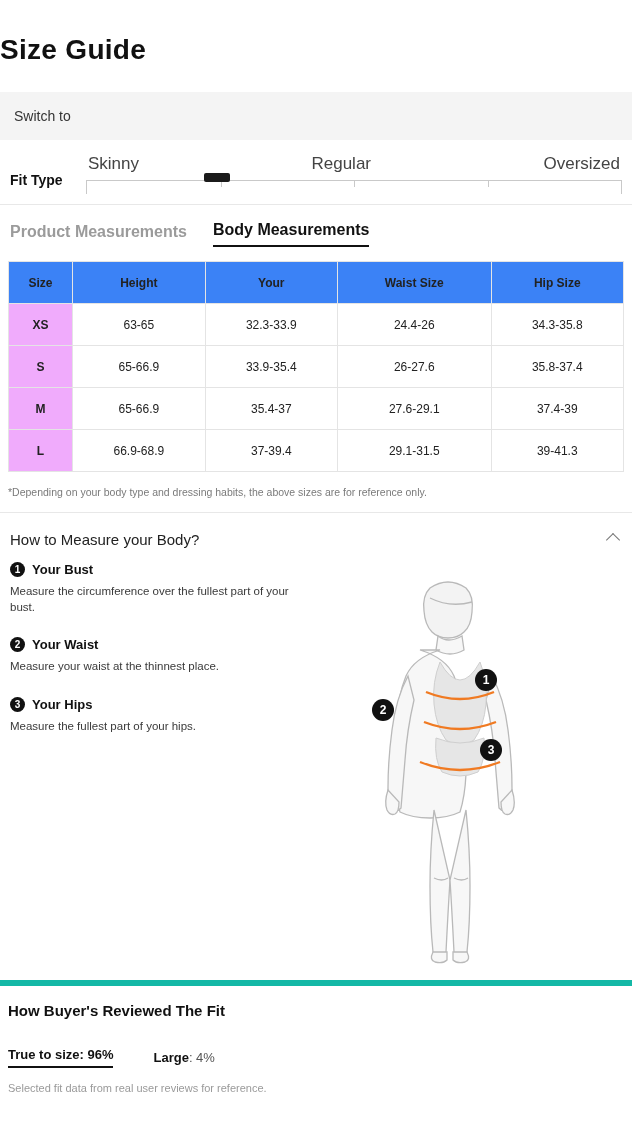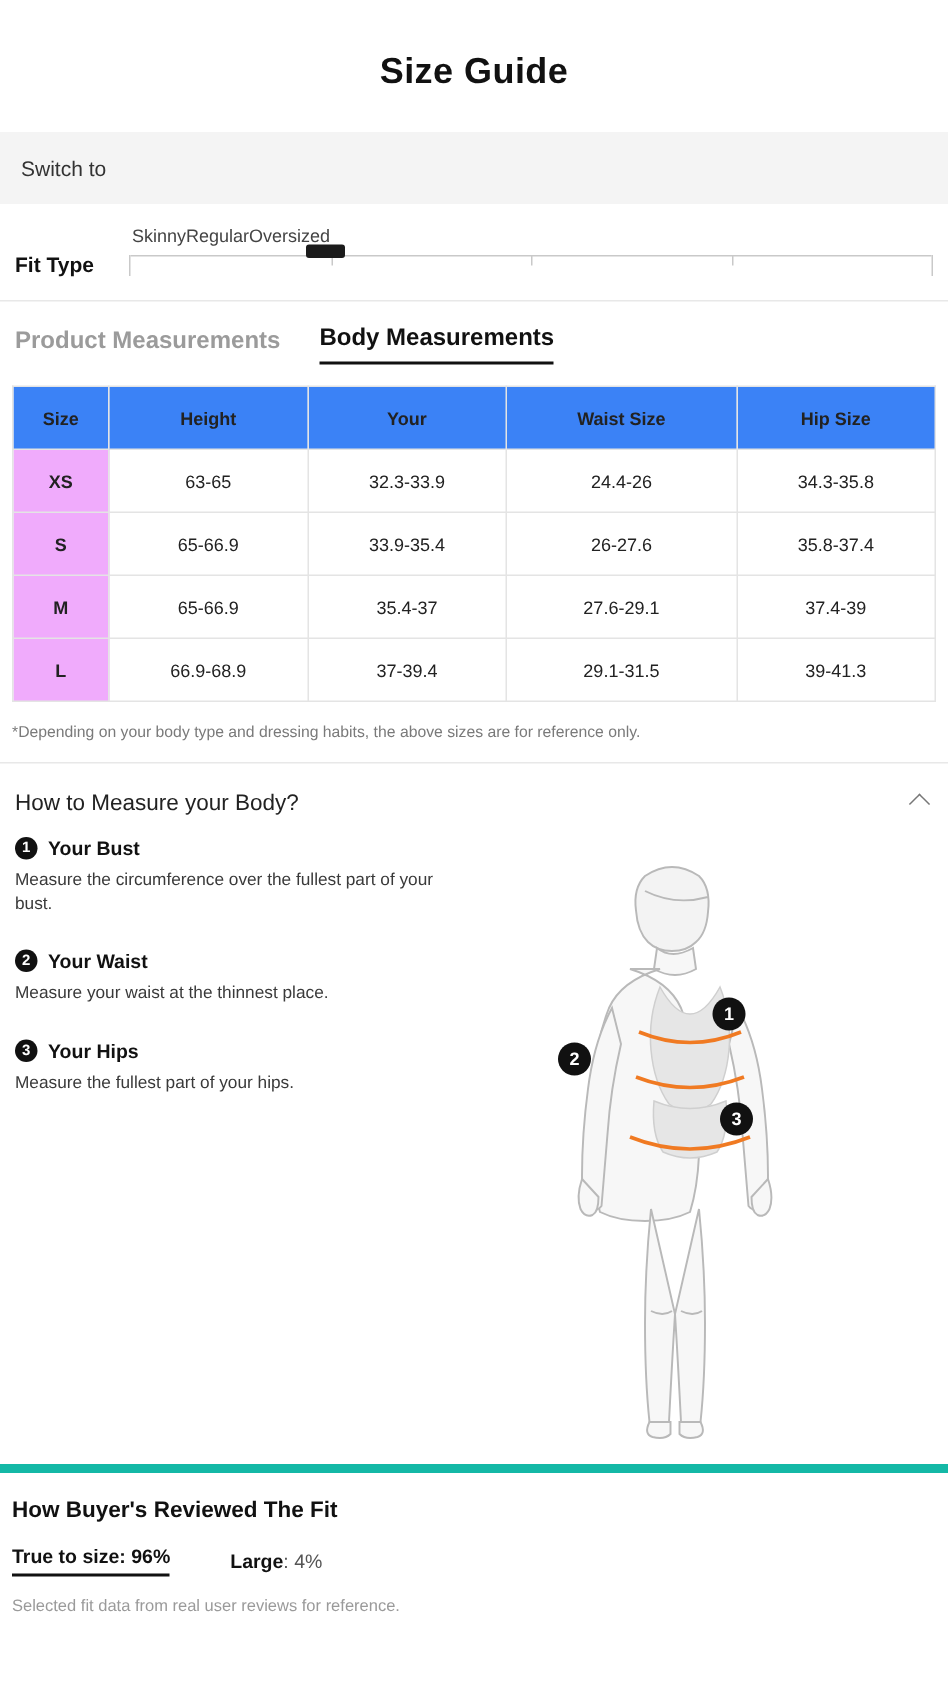--- a/index.html
+++ b/index.html
@@ -8,22 +8,22 @@
     height: 1124px;
     background: #ffffff;
     font-family: "Liberation Sans", sans-serif;
     color: #111111;
     overflow: hidden;
   }
   .page { width: 632px; height: 1124px; position: relative; }
 
   
   .title {
-    text-align: center;
-    font-size: 24px;
+    text-align: left;
+    font-size: 28px;
     font-weight: bold;
     letter-spacing: 0.3px;
     padding: 34px 0 26px 0;
   }
 
   
   .switch-bar {
     background: #f4f4f4;
     height: 48px;
     display: flex;
@@ -80,22 +80,22 @@
     display: flex;
     align-items: flex-end;
     padding: 14px 10px 10px 10px;
     border-bottom: 1px solid #e8e8e8;
   }
   .fit-label { font-size: 14px; font-weight: bold; width: 76px; padding-bottom: 6px; }
   .slider-wrap { flex: 1; position: relative; height: 40px; }
   .slider-ticks {
     position: relative;
     display: flex;
-    justify-content: flex-start;
-    font-size: 12px;
+    justify-content: space-between;
+    font-size: 17px;
     color: #444;
     padding: 0 2px 6px 2px;
   }
   .slider-line {
     position: relative;
     height: 14px;
     border-left: 1px solid #c9c9c9;
     border-right: 1px solid #c9c9c9;
   }
   .slider-line:before {
@@ -195,21 +195,21 @@
     position: absolute;
     width: 22px; height: 22px; border-radius: 50%;
     background: #111; color: #fff;
     font-size: 12px; font-weight: bold;
     display: flex; align-items: center; justify-content: center;
   }
 
   
   .reviews { padding: 16px 8px 0 8px; border-top: 6px solid #14b8a6; margin-top: 18px; }
   .rev-title { font-size: 15px; font-weight: bold; }
-  .rev-row { display: flex; align-items: center; gap: 40px; margin-top: 15px; }
+  .rev-row { display: flex; align-items: center; gap: 40px; margin-top: 28px; }
   .rev-primary { font-size: 13px; font-weight: bold; border-bottom: 2px solid #111; padding-bottom: 4px; }
   .rev-secondary { font-size: 13px; color: #555; }
   .rev-secondary b { color: #111; }
   .rev-note { font-size: 11px; color: #9a9a9a; padding: 14px 0 0 0; }
 </style>
 </head>
 <body>
 
 <div class="page">
 

